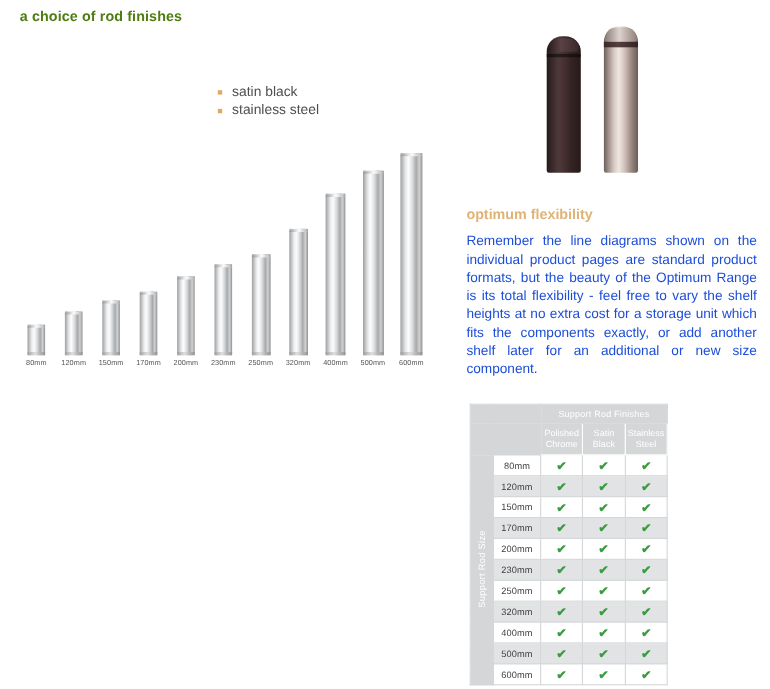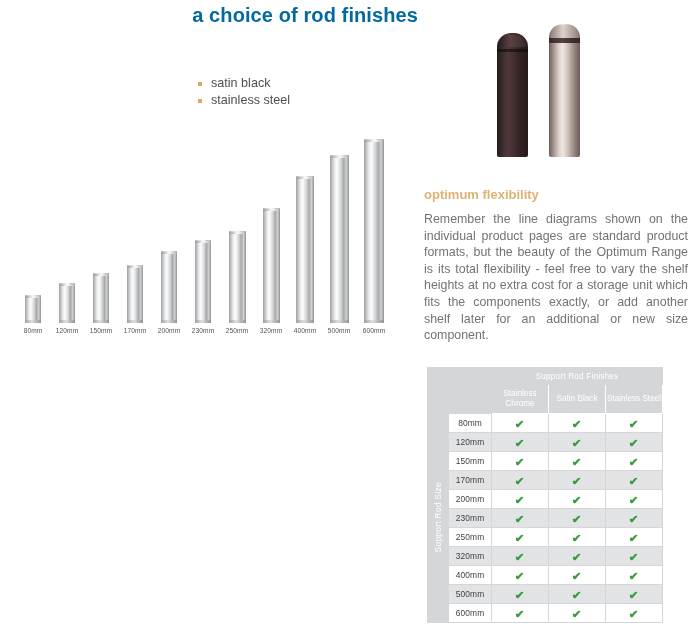--- a/index.html
+++ b/index.html
@@ -18,27 +18,26 @@
 
   
   #left-column {
     position: absolute;
     left: 18px;
     top: 0;
     width: 400px;
   }
 
   #section-heading {
-    font-size: 20px;
+    font-size: 13px;
     font-weight: bold;
-    color: #0369a1;
+    color: #4d7c0f;
     letter-spacing: .1px;
     margin: 6px 0 0 0;
     line-height: 18px;
-    text-align: right;
   }
 
   #intro-paragraph {
     font-size: 12.6px;
     line-height: 16.5px;
     color: #4f4f4f;
     margin: 24px 0 0 0;
     width: 345px;
   }
 
@@ -208,35 +207,35 @@
   #flexibility-heading {
     font-size: 13px;
     font-weight: bold;
     color: #e0b374;
     margin: 0 0 8px 0;
     line-height: 16px;
   }
   #flexibility-paragraph {
     font-size: 12.4px;
     line-height: 16.6px;
-    color: #737373;
+    color: #1d4ed8;
     margin: 0;
     text-align: justify;
   }
 
   
   #finishes-table-wrap {
     position: absolute;
     left: 427px;
     top: 367px;
     width: 208px;
   }
   table#finishes-table {
     border-collapse: collapse;
-    width: 236px;
+    width: 180px;
     table-layout: fixed;
   }
   table#finishes-table td, table#finishes-table th {
     border: 1px solid #d4d6d8;
     padding: 0;
     font-weight: normal;
   }
   .th-corner-blank {
     background: #d4d6d8;
     border: 1px solid #d4d6d8 !important;
@@ -407,21 +406,21 @@
   <table id="finishes-table">
     <thead>
       <tr>
         <th class="th-corner-blank"></th>
         <th class="th-blank-size"></th>
         <th class="th-group" colspan="3">Support Rod Finishes</th>
       </tr>
       <tr>
         <th class="th-corner-blank"></th>
         <th class="th-blank-size"></th>
-        <th class="th-finish">Stainless Chrome</th>
+        <th class="th-finish">Polished Chrome</th>
         <th class="th-finish">Satin Black</th>
         <th class="th-finish">Stainless Steel</th>
       </tr>
     </thead>
     <tbody>
       <tr>
         <td class="td-rod-axis" rowspan="11">
           <span class="vertical-text">Support Rod Size</span>
         </td>
         <td class="td-size">80mm</td>

